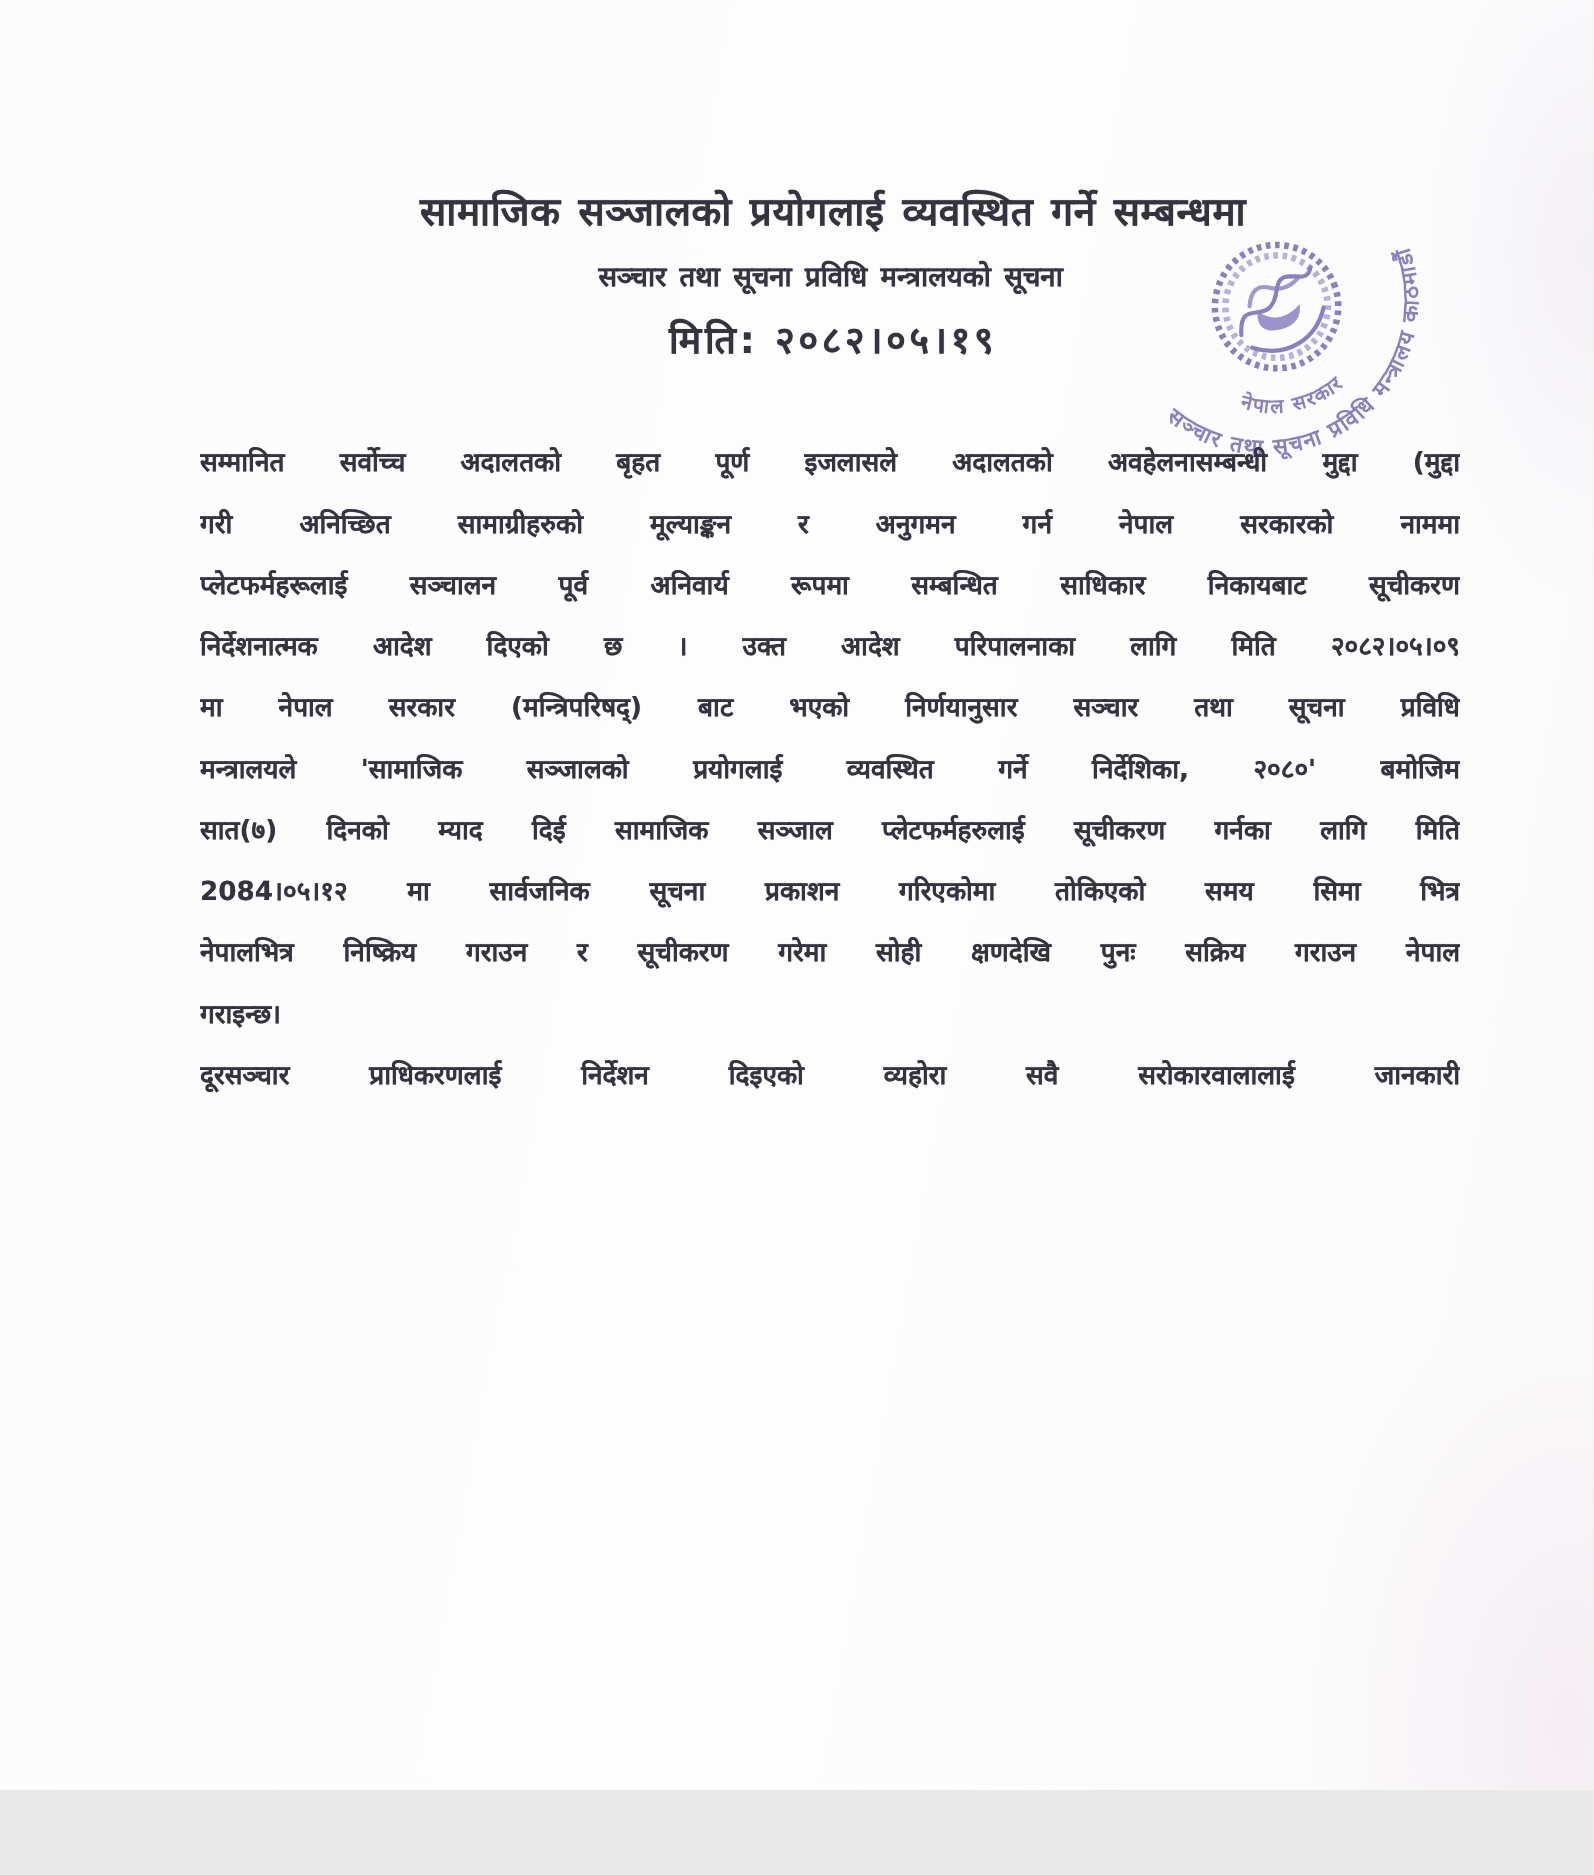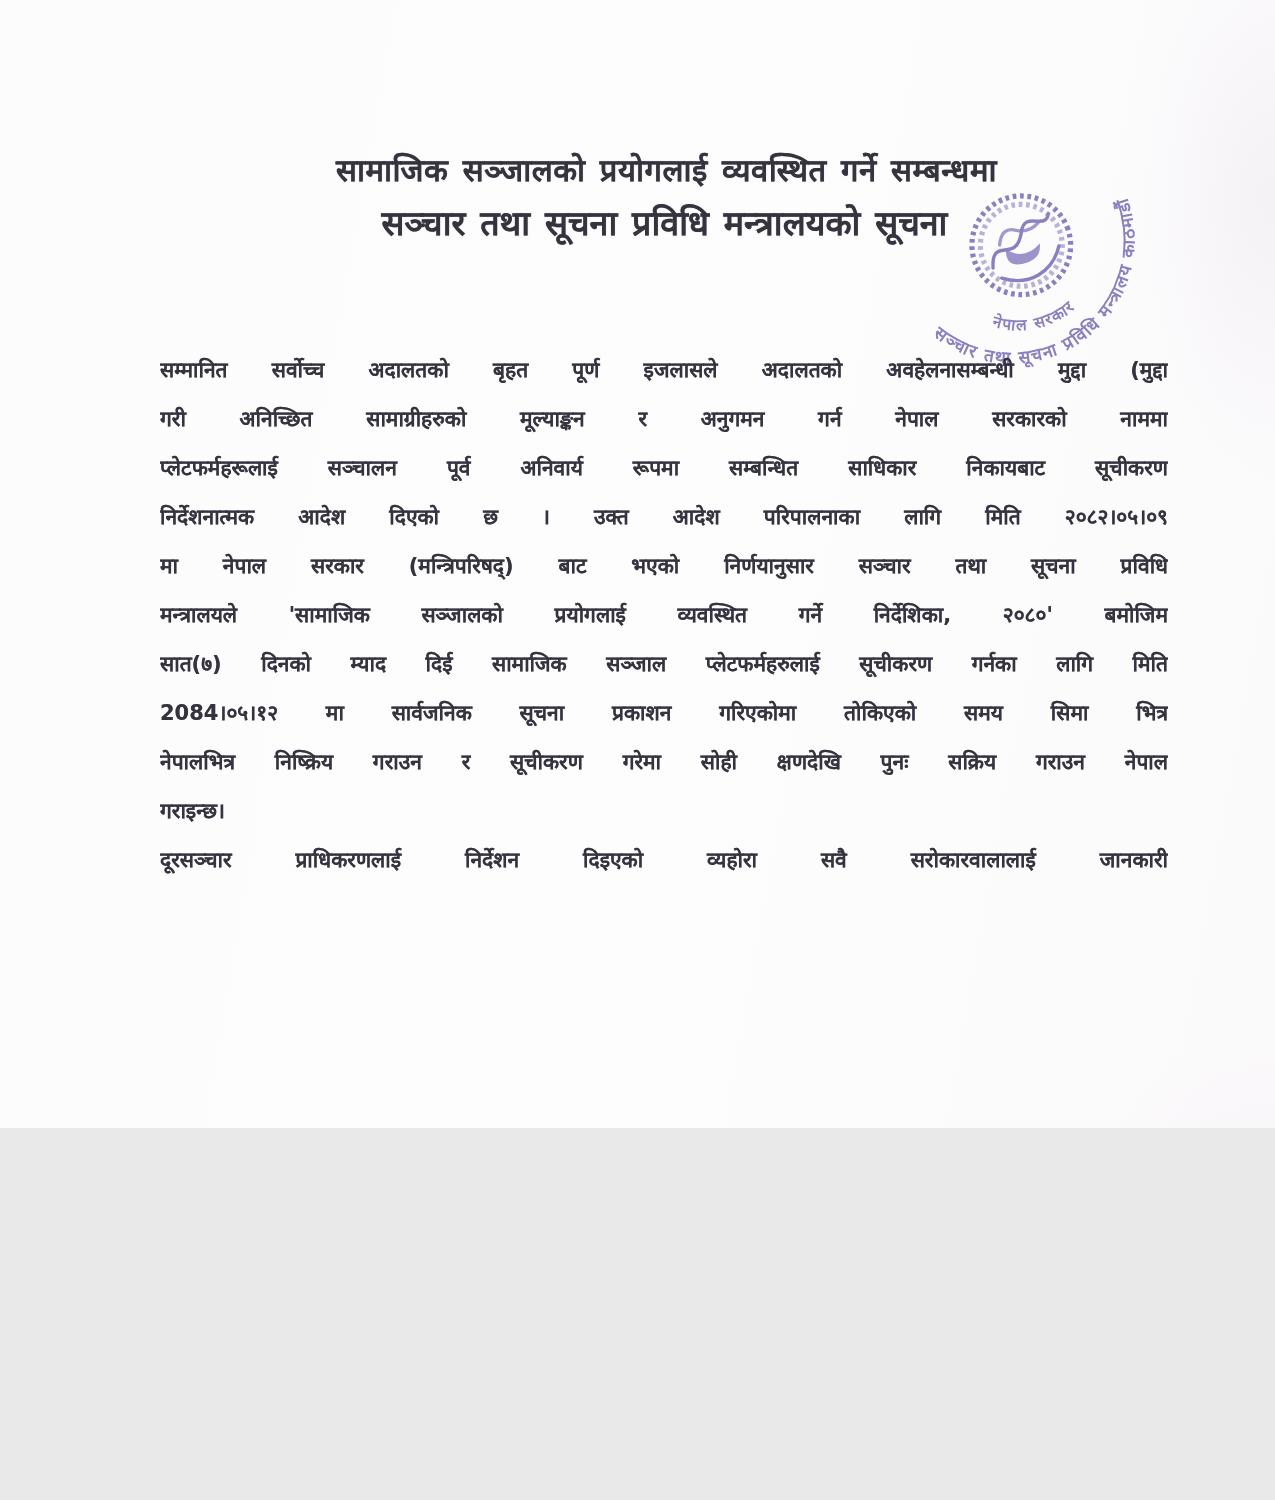--- a/index.html
+++ b/index.html
@@ -1,21 +1,21 @@
 <!DOCTYPE html>
 <html><head>
 <meta charset="utf-8">
 <style>
   html, body { margin: 0; padding: 0; }
   body { background: #e9e9e9; }
 
   .page {
     position: relative;
     width: 1275px;
-    height: 1128px;
+    height: 1432px;
     margin: 0 auto;
     background:
       radial-gradient(ellipse 300px 500px at 1255px 1380px, rgba(240,228,238,.55), rgba(240,228,238,0) 70%),
       radial-gradient(ellipse 200px 400px at 1270px 200px, rgba(238,232,240,.5), rgba(238,232,240,0) 70%),
       linear-gradient(100deg, #fcfcfd 0%, #fdfdfe 55%, #fbfafb 100%);
     font-family: "DejaVu Sans", sans-serif;
     color: #34333e;
     overflow: hidden;
   }
 
@@ -32,21 +32,21 @@
     margin: 0;
     font-size: 31px;
     font-weight: bold;
     line-height: 44px;
     letter-spacing: .5px;
     word-spacing: 3px;
     text-shadow: 0 0 .7px rgba(42,40,62,.6);
   }
   .subtitle {
     margin: 10px 4px 0 0;
-    font-size: 34px;
+    font-size: 22px;
     font-weight: bold;
     line-height: 42px;
     word-spacing: 3px;
     text-shadow: 0 0 .7px rgba(42,40,62,.6);
   }
   .dateline {
     margin-top: 9px;
     font-size: 30px;
     font-weight: bold;
     line-height: 40px;
@@ -108,20 +108,21 @@
   .stamp-text.outer { font-size: 16.5px; }
 </style>
 </head>
 <body>
 
 <div class="page">
 
   <div class="header">
     <h1 class="title">सामाजिक सञ्जालको प्रयोगलाई व्यवस्थित गर्ने सम्बन्धमा</h1>
     <h2 class="subtitle">सञ्चार तथा सूचना प्रविधि मन्त्रालयको सूचना</h2>
+    <div class="dateline">मिति: २०८२।०५।१९</div>
   </div>
 
   <div class="stamp">
     <svg viewBox="0 0 300 230" xmlns="http://www.w3.org/2000/svg">
       <defs>
         <path id="arcInner" d="M 70,114 A 80,80 0 0 0 213,100" fill="none"></path>
         <path id="arcOuter" d="M 26,110 A 113,113 0 1 0 242,18" fill="none"></path>
       </defs>
       <g transform="rotate(-22 145 90)" stroke="#8173bd" fill="#8173bd">
         <circle class="ring" cx="141" cy="72" r="47"></circle>

